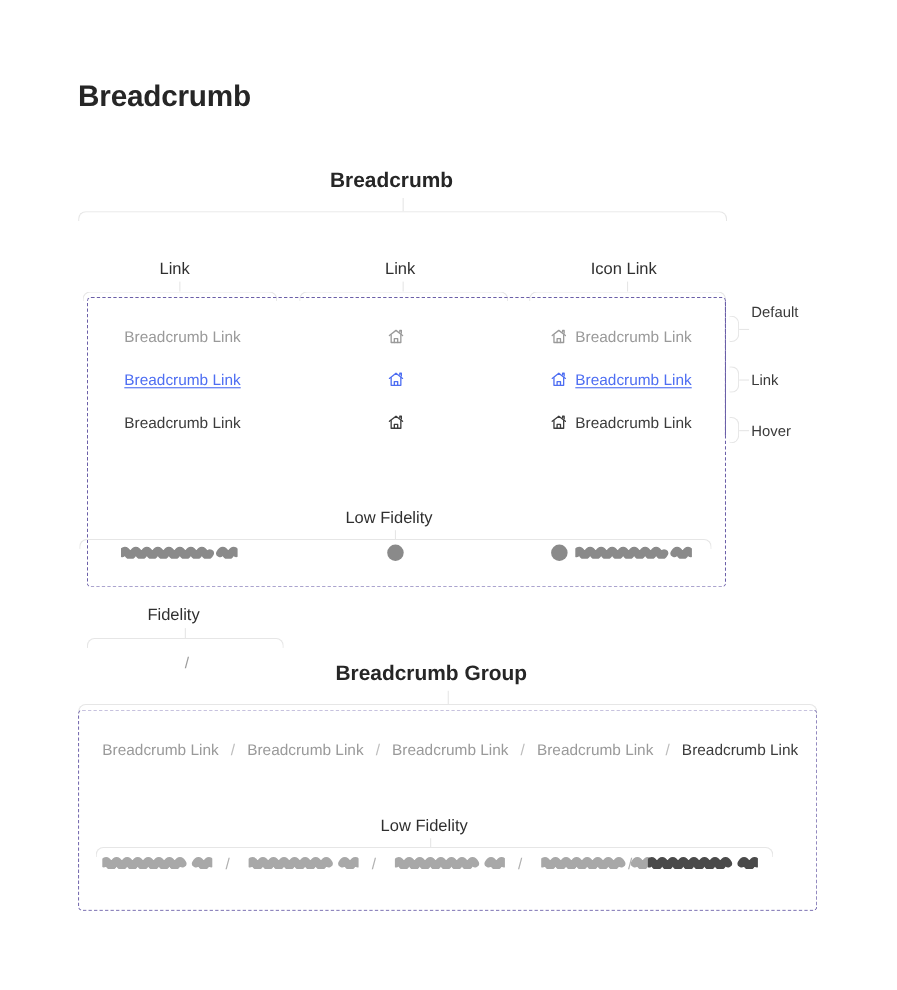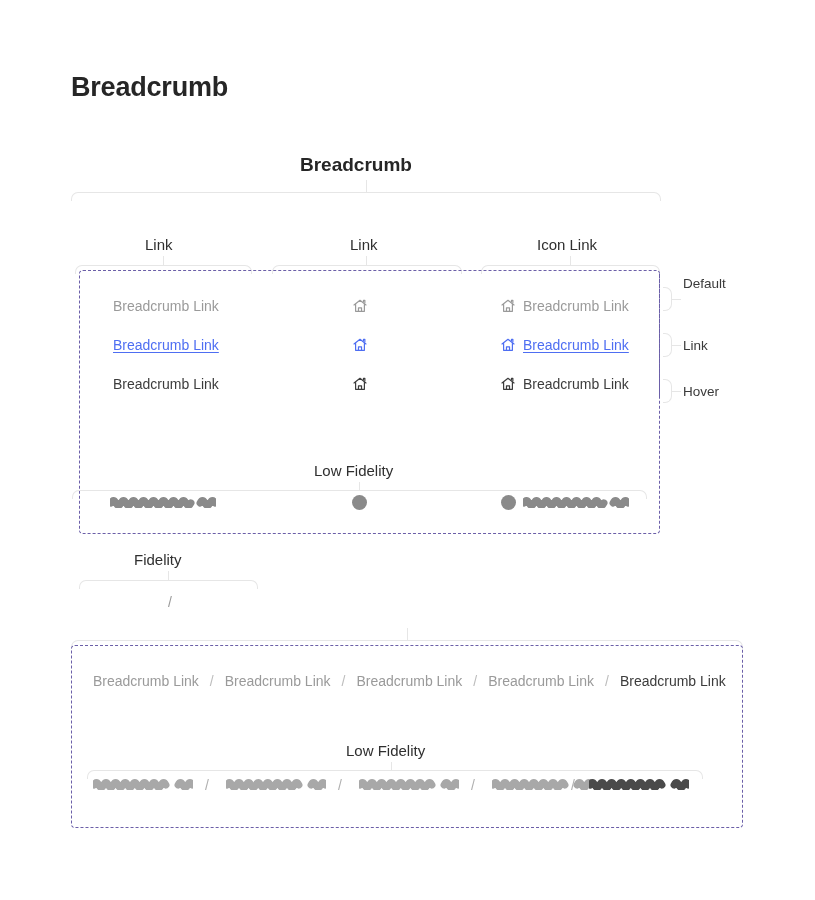--- a/index.html
+++ b/index.html
@@ -258,20 +258,21 @@
   <svg class="scrib" style="left:523px; top:496px; width:106px;" viewBox="0 0 106 12">
     <path d="M1 7 q2.5-5 5-0 t5 0 t5 0 t5 0 t5 0 t5 0 t5 0 t5 0 t5 0 t5 0 t5 0 t5 0 t5 0 t5 0 t5 0 t5 0" stroke="#8a8a8a" stroke-width="7" fill="none" stroke-linecap="round"></path>
     <path d="M90 7 q2.5-5 5-0 t5 0 t5 0" stroke="#8a8a8a" stroke-width="7" fill="none" stroke-linecap="round"></path>
   </svg>
 
   <div class="anno" style="left:134px; top:551px;">Fidelity</div>
   <div class="stem" style="left:168px; top:571px; height:9px;"></div>
   <div class="bracket" style="left:79px; top:580px; width:179px;"></div>
   <div class="slash" style="left:168px; top:594px;">/</div>
 
+  <div class="anno big" style="left:305px; top:602px;">Breadcrumb Group</div>
   <div class="stem" style="left:407px; top:628px; height:12px;"></div>
   <div class="bracket" style="left:71px; top:640px; width:672px;"></div>
 
   <div class="dashbox" style="left:71px; top:645px; width:672px; height:183px;"></div>
 
   <div class="grouprow" style="left:93px; top:673px;">
     <span class="gitem">Breadcrumb Link</span>
     <span class="gsep">/</span>
     <span class="gitem">Breadcrumb Link</span>
     <span class="gsep">/</span>

